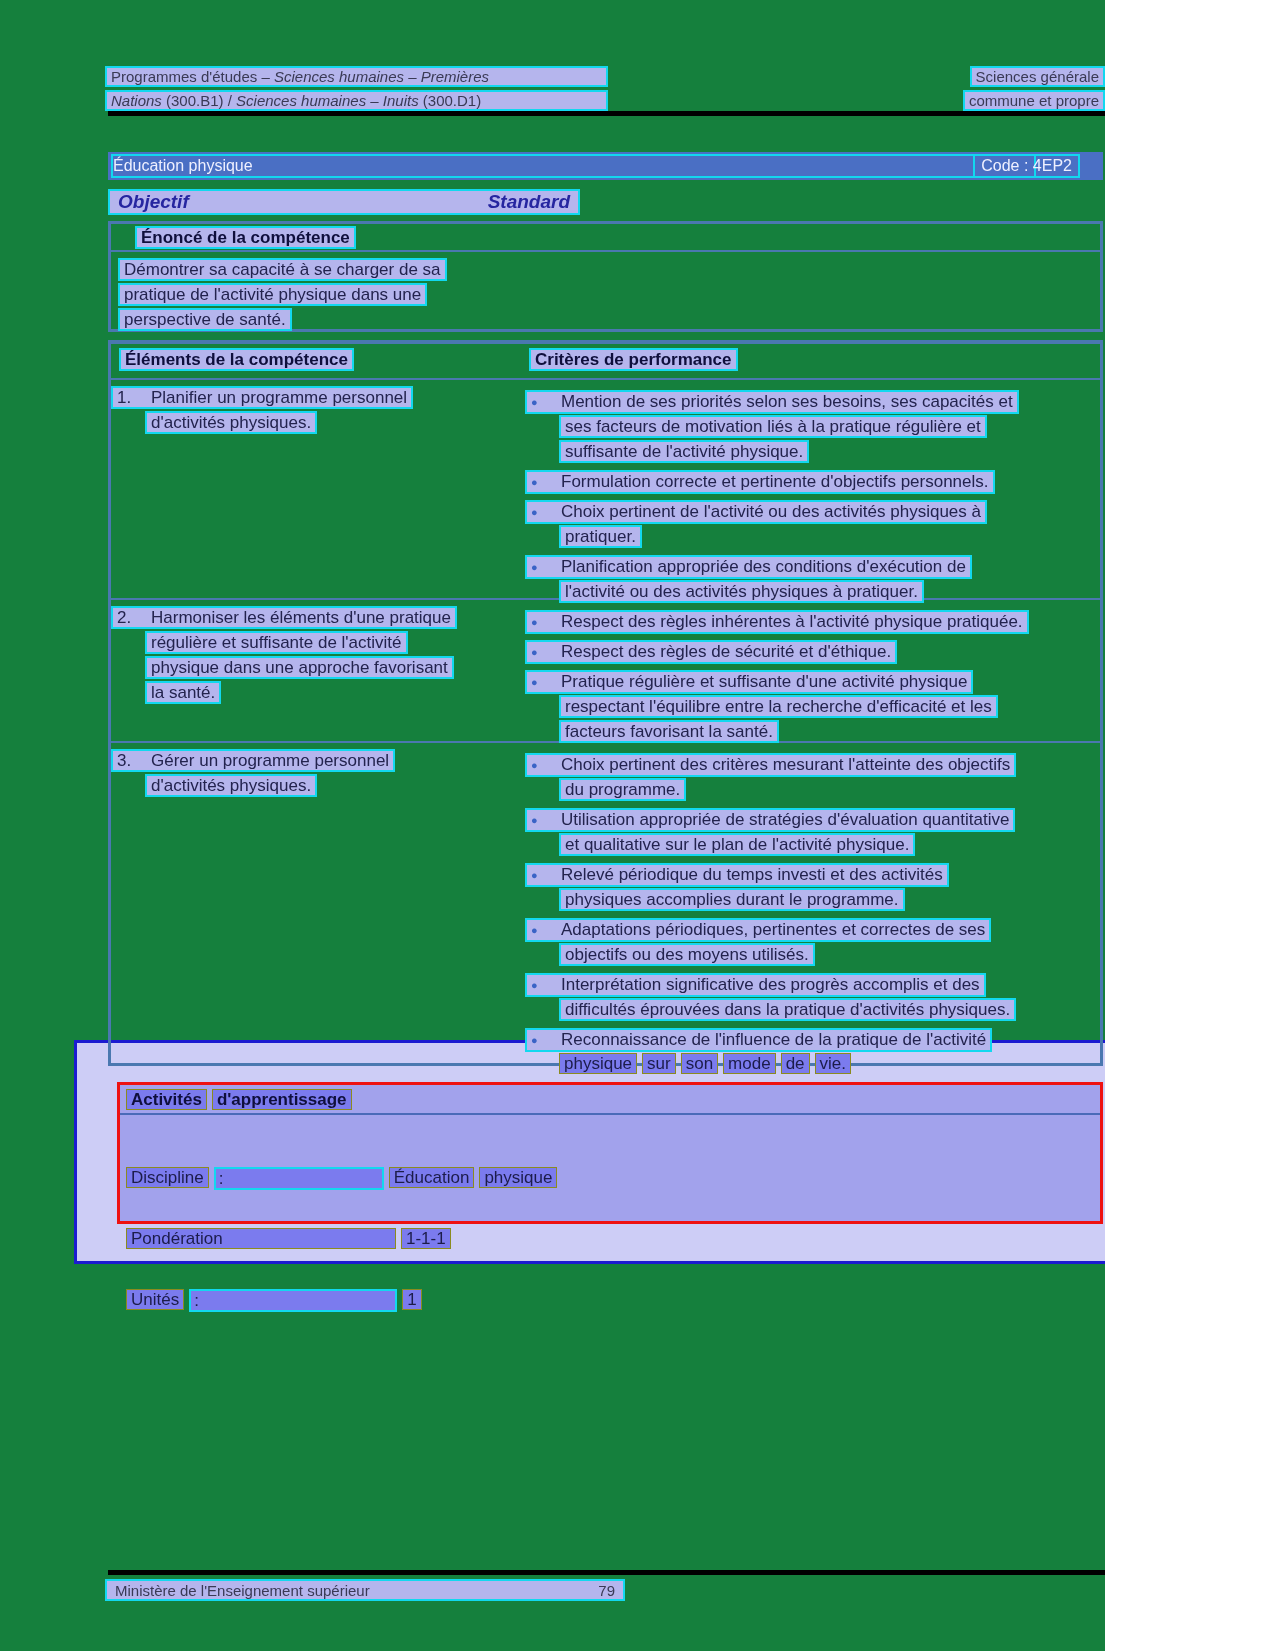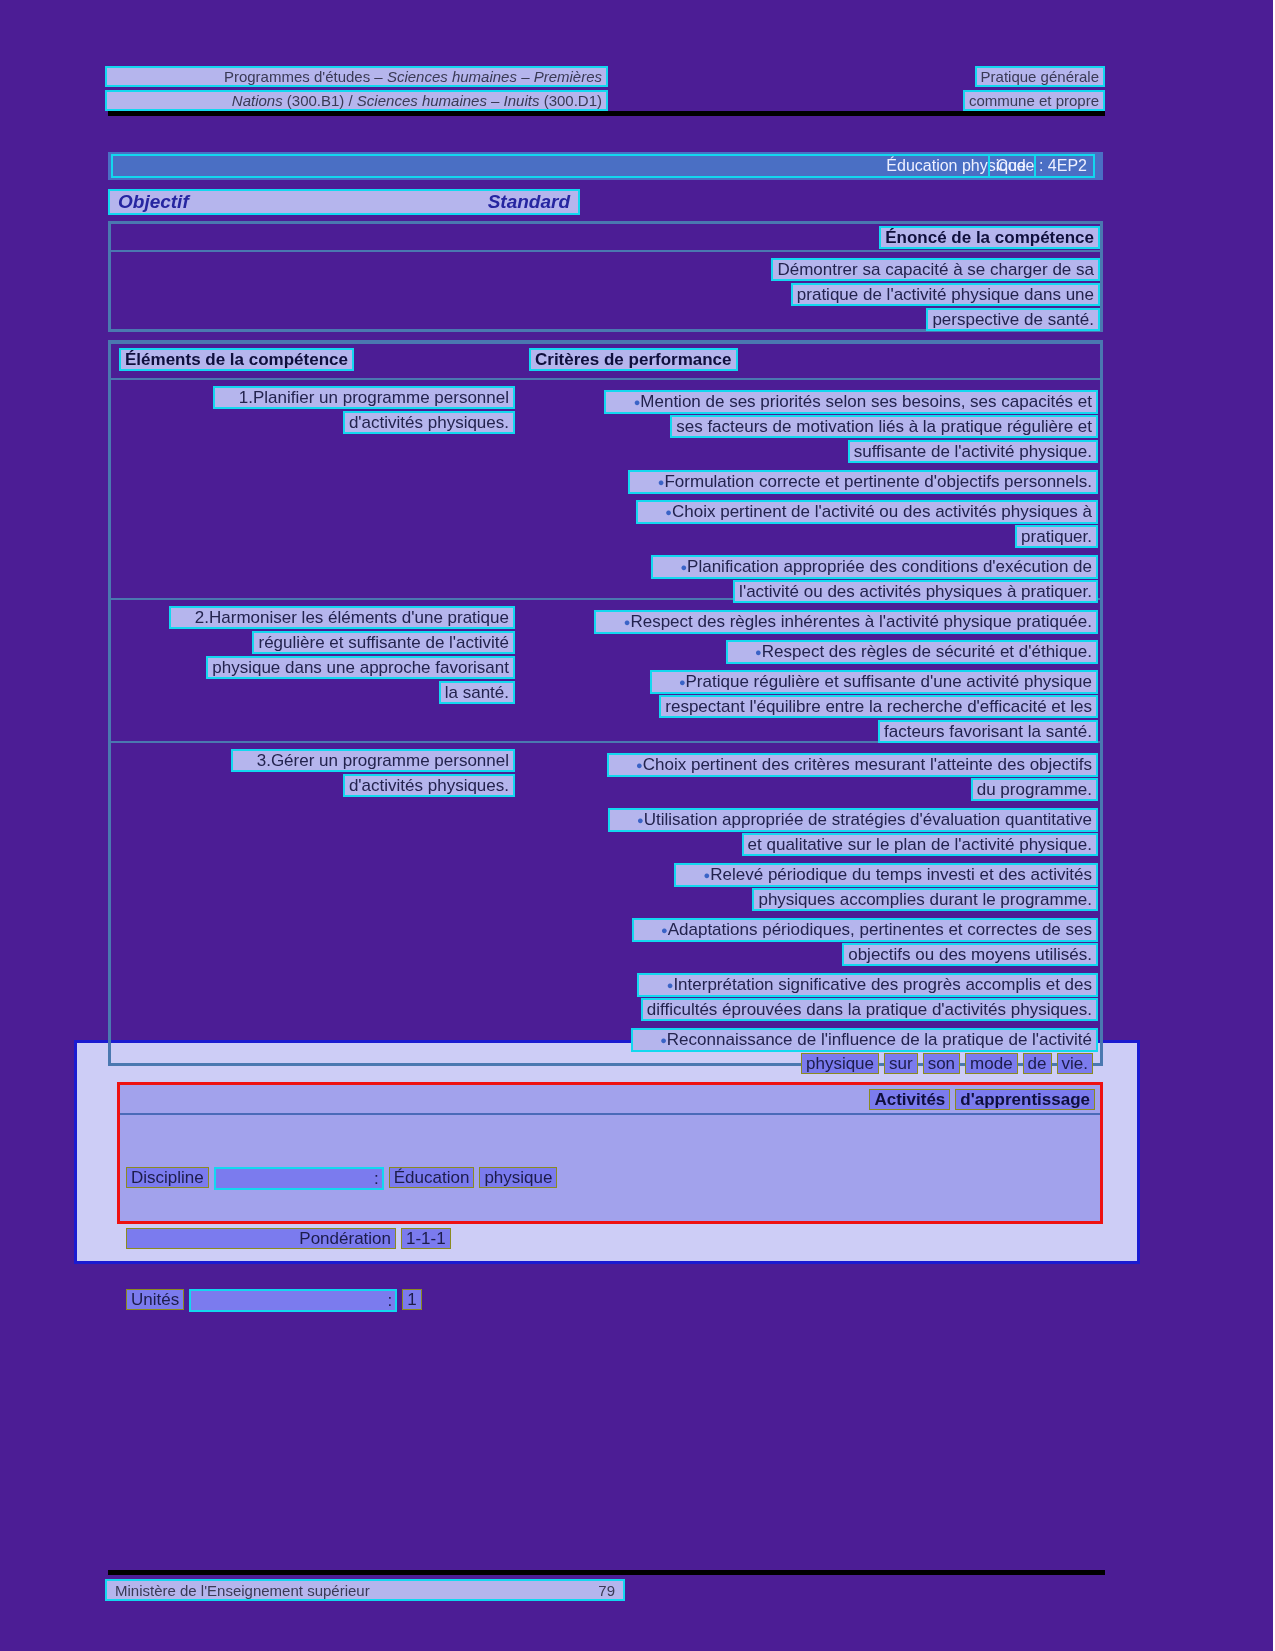--- a/index.html
+++ b/index.html
@@ -1,17 +1,17 @@
 <!DOCTYPE html>
 <html><head>
 <meta charset="utf-8">
 <style>
   html,body{margin:0;padding:0;background:#ffffff;}
-  .page{position:relative;width:1273px;height:1651px;background:#4c1d95;
-        font-family:"Liberation Sans",sans-serif;overflow:hidden;color:#23234e;text-align:right;}
+  .page{position:relative;width:1105px;height:1651px;background:#15803d;
+        font-family:"Liberation Sans",sans-serif;overflow:hidden;color:#23234e;}
 
   
   .hl{display:inline-block;background:#b5b5ed;border:2px solid #12d8ef;
       padding:0 4px;font-size:17px;line-height:19px;color:#23234e;
       white-space:nowrap;box-sizing:border-box;vertical-align:top;}
   .hl-sm{font-size:15px;line-height:17px;color:#3a3a55;}
   .sec-head{font-weight:bold;color:#0f0f3c;}
   .linewrap{height:25px;}
   .cont{margin-left:34px;}
   .bullet{margin-bottom:5px;}
@@ -33,22 +33,22 @@
   .hd-left{width:503px;}
   .rule{position:absolute;background:#000000;}
   .rule-top{left:108px;top:111px;width:997px;height:5px;}
   .rule-bottom{left:108px;top:1570px;width:997px;height:5px;}
 
   
   .title-bar{position:absolute;left:108px;top:152px;width:995px;height:28px;
              background:#4a6fc4;box-sizing:border-box;}
   .tb-long{position:absolute;left:3px;top:2px;bottom:2px;width:925px;
            border:2px solid #12d8ef;color:#eef0ff;font-size:16px;line-height:20px;
-           padding:0 8px;box-sizing:border-box;}
-  .tb-code{position:absolute;right:8px;top:2px;bottom:2px;border:2px solid #12d8ef;
+           padding:0 0;box-sizing:border-box;}
+  .tb-code{position:absolute;right:23px;top:2px;bottom:2px;border:2px solid #12d8ef;
            color:#eef0ff;font-size:16px;line-height:20px;padding:0 6px;box-sizing:border-box;}
 
   
   .obj-box{position:absolute;left:108px;top:189px;width:472px;height:26px;
            display:flex;justify-content:space-between;align-items:center;
            font-weight:bold;font-style:italic;font-size:19px;color:#2626a0;
            background:#b5b5ed;border:2px solid #12d8ef;padding:0 8px;box-sizing:border-box;}
 
   
   .enonce{position:absolute;left:108px;top:221px;width:995px;height:111px;
@@ -91,21 +91,21 @@
             box-sizing:border-box;font-size:15px;color:#3a3a55;}
 </style>
 </head>
 <body>
 
 <div class="page">
 
   <div class="top-header">
     <div class="hd-line">
       <span class="hl hl-sm hd-left"><span>Programmes d'études – </span><span class="it">Sciences humaines – Premières</span></span>
-      <span class="hl hl-sm">Pratique générale</span>
+      <span class="hl hl-sm">Sciences générale</span>
     </div>
     <div class="hd-line">
       <span class="hl hl-sm hd-left"><span class="it">Nations</span><span> (300.B1) / </span><span class="it">Sciences humaines – Inuits</span><span> (300.D1)</span></span>
       <span class="hl hl-sm">commune et propre</span>
     </div>
   </div>
   <div class="rule rule-top"></div>
 
   <div class="title-bar">
     <div class="tb-long"><span>Éducation physique</span></div>

